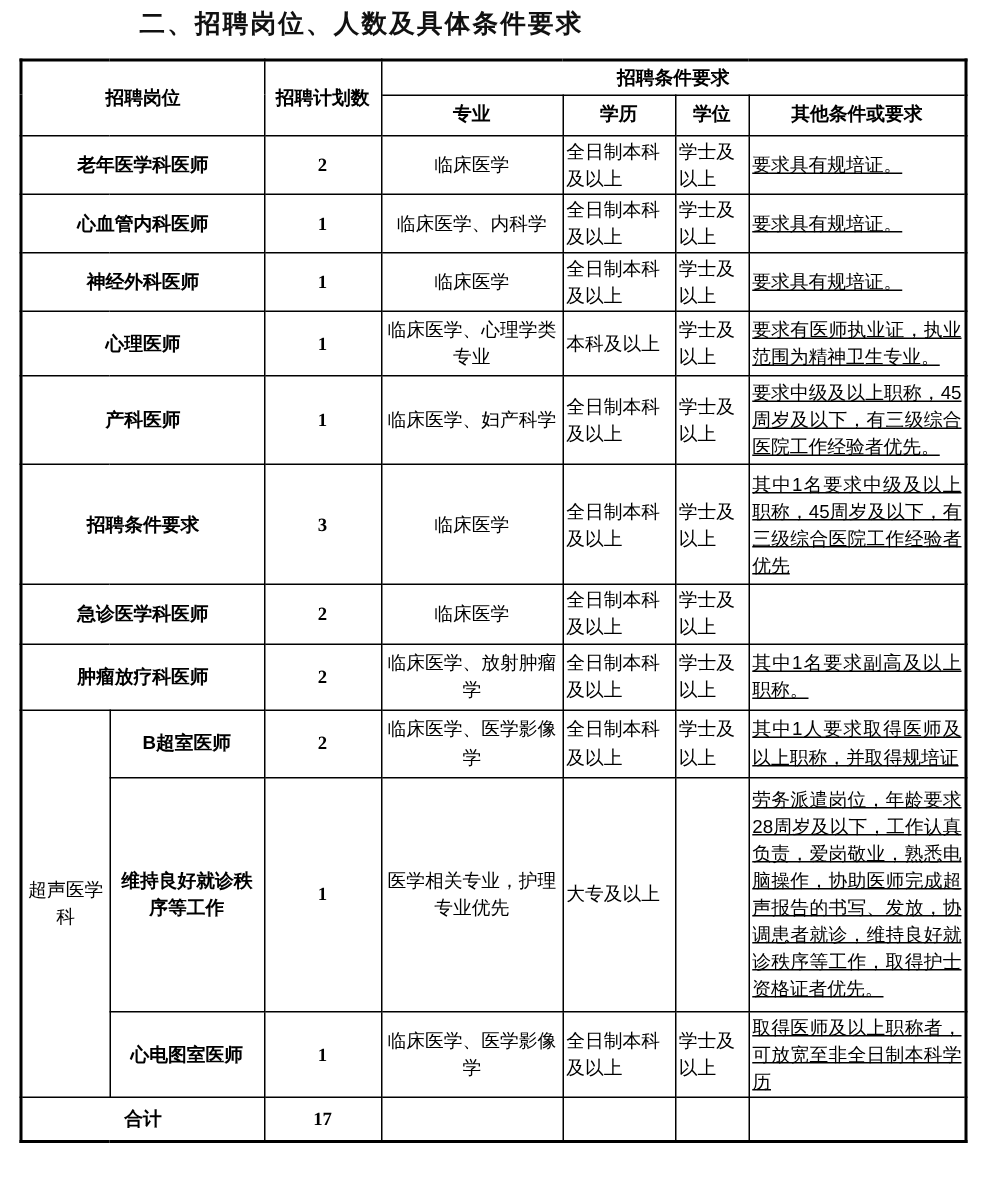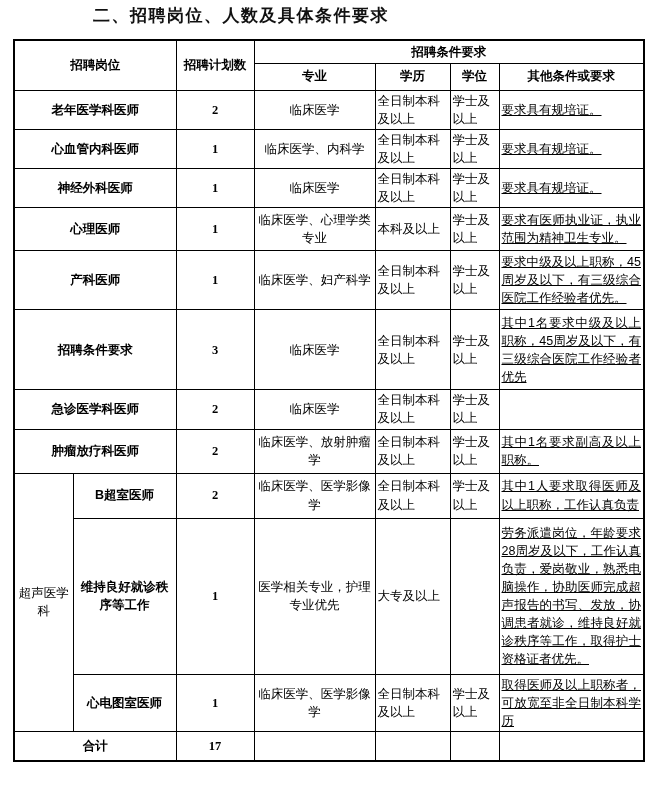--- a/index.html
+++ b/index.html
@@ -125,21 +125,21 @@
       <td class="other">其中1名要求副高及以上职称。</td>
     </tr>
 
     <tr class="r8">
       <td class="grp" rowspan="3">超声医学科</td>
       <td class="pos">B超室医师</td>
       <td class="num">2</td>
       <td class="major">临床医学、医学影像学</td>
       <td class="edu">全日制本科及以上</td>
       <td class="deg">学士及以上</td>
-      <td class="other">其中1人要求取得医师及以上职称，工作认真负责</td>
+      <td class="other">其中1人要求取得医师及以上职称，并取得规培证</td>
     </tr>
     <tr class="r9">
       <td class="pos">维持良好就诊秩序等工作</td>
       <td class="num">1</td>
       <td class="major">医学相关专业，护理专业优先</td>
       <td class="edu">大专及以上</td>
       <td class="deg"></td>
       <td class="other">劳务派遣岗位，年龄要求28周岁及以下，工作认真负责，爱岗敬业，熟悉电脑操作，协助医师完成超声报告的书写、发放，协调患者就诊，维持良好就诊秩序等工作，取得护士资格证者优先。</td>
     </tr>
     <tr class="r10">

